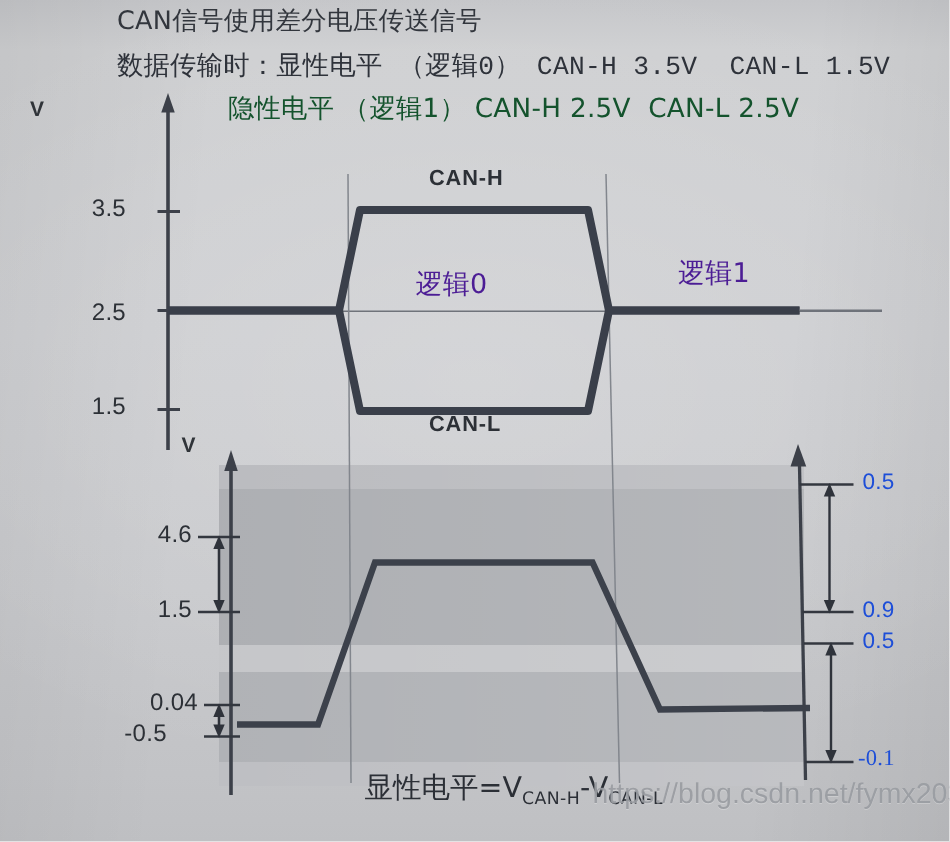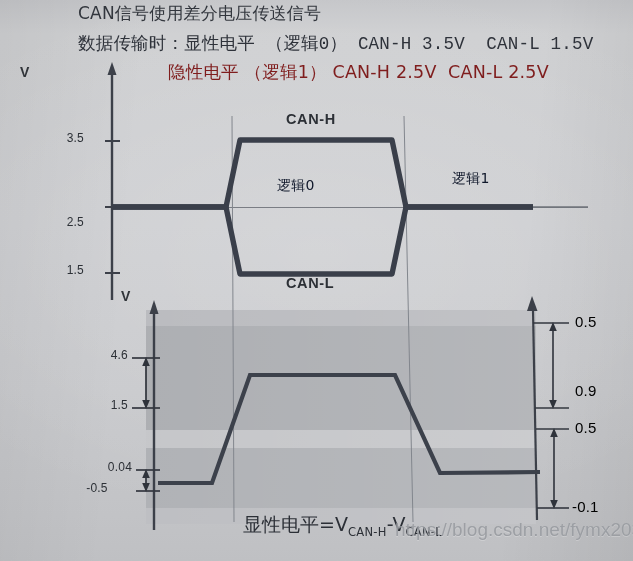--- a/index.html
+++ b/index.html
@@ -46,53 +46,53 @@
     font-family: "DejaVu Sans", sans-serif;
     color: #32363d;
   }
   .hdr2 {
     left: 78px; top: 31px;
     font-size: 17.5px;
     font-family: Liberation Mono, monospace;
     color: #2e323a;
   }
   .hdr3 {
-    left: 168px; top: 60px;
+    left: 152px; top: 60px;
     font-size: 17.5px;
     font-family: "DejaVu Sans", sans-serif;
-    color: #7f1d1d;
+    color: #14532d;
   }
 
   .axlabel {
     font-size: 14px;
     font-weight: bold;
     color: #303439;
     font-family: "Liberation Sans", sans-serif;
   }
   .ticklabel {
-    font-size: 12px;
+    font-size: 16px;
     color: #2c3036;
     font-family: "Liberation Sans", sans-serif;
     text-align: right;
   }
   .sigtag {
     font-size: 14.5px;
     font-weight: bold;
     letter-spacing: 0.6px;
     color: #2c3036;
     font-family: "Liberation Sans", sans-serif;
   }
   .cnlabel {
-    font-size: 14px;
-    color: #0f172a;
+    font-size: 18px;
+    color: #4c1d95;
     font-family: "DejaVu Sans", sans-serif;
   }
   .annlabel {
     font-size: 15px;
-    color: #000000;
+    color: #1d4ed8;
     font-family: "Liberation Sans", sans-serif;
   }
   .formula {
     position: absolute;
     left: 243px; top: 512px;
     font-size: 19px;
     color: #2b2f36;
     font-family: "DejaVu Sans", sans-serif;
     white-space: pre;
   }
@@ -159,21 +159,21 @@
 
     <path d="M112,207 L226,207 L240,140 L392,140 L406,207 L533,207" fill="none" stroke="#3a3f4a" stroke-width="5.4" stroke-linejoin="round" stroke-linecap="butt"></path>
 
     <path d="M112,207 L226,207 L240,274 L392,274 L406,207 L533,207" fill="none" stroke="#3a3f4a" stroke-width="5.4" stroke-linejoin="round" stroke-linecap="butt"></path>
 
     <line x1="533" y1="207" x2="588" y2="207" stroke="#6f737a" stroke-width="1.4"></line>
   </svg>
 
   <div class="txt axlabel" style="left:20px; top:64px;">V</div>
   <div class="txt ticklabel" style="left:18px; top:131px; width:66px;">3.5</div>
-  <div class="txt ticklabel" style="left:18px; top:215px; width:66px;">2.5</div>
+  <div class="txt ticklabel" style="left:18px; top:200px; width:66px;">2.5</div>
   <div class="txt ticklabel" style="left:18px; top:263px; width:66px;">1.5</div>
   <div class="txt sigtag" style="left:286px; top:111px;">CAN-H</div>
   <div class="txt sigtag" style="left:286px; top:275px;">CAN-L</div>
   <div class="txt cnlabel" style="left:277px; top:177px;">逻辑0</div>
   <div class="txt cnlabel" style="left:452px; top:170px;">逻辑1</div>
 
   <svg class="layer" width="633" height="561">
 
     <line x1="154" y1="312" x2="154" y2="530" stroke="#3c4049" stroke-width="2.4"></line>
     <polygon points="154,300 149.5,314 158.5,314" fill="#3c4049"></polygon>
@@ -211,20 +211,20 @@
   </svg>
 
   <div class="txt axlabel" style="left:121px; top:288px;">V</div>
   <div class="txt ticklabel" style="left:66px; top:348px; width:62px;">4.6</div>
   <div class="txt ticklabel" style="left:66px; top:398px; width:62px;">1.5</div>
   <div class="txt ticklabel" style="left:62px; top:460px; width:70px;">0.04</div>
   <div class="txt ticklabel" style="left:62px; top:481px; width:70px;text-align:center;">-0.5</div>
 
 
   <div class="txt annlabel" style="left:575px; top:313px;">0.5</div>
-  <div class="txt annlabel" style="left:575px; top:382px;">0.9</div>
+  <div class="txt annlabel" style="left:575px; top:398px;">0.9</div>
   <div class="txt annlabel" style="left:575px; top:419px;">0.5</div>
-  <div class="txt annlabel" style="left:572px; top:498px;">-0.1</div>
+  <div class="txt annlabel" style="left:572px; top:498px;font-family:Liberation Serif, serif;">-0.1</div>
 
   <div class="formula"><span>显性电平=V</span><span class="sub">CAN-H</span><span>-V</span><span class="sub">CAN-L</span></div>
 
   <div class="watermark">https://blog.csdn.net/fymx203</div>
 </div>
 
 </body></html>

